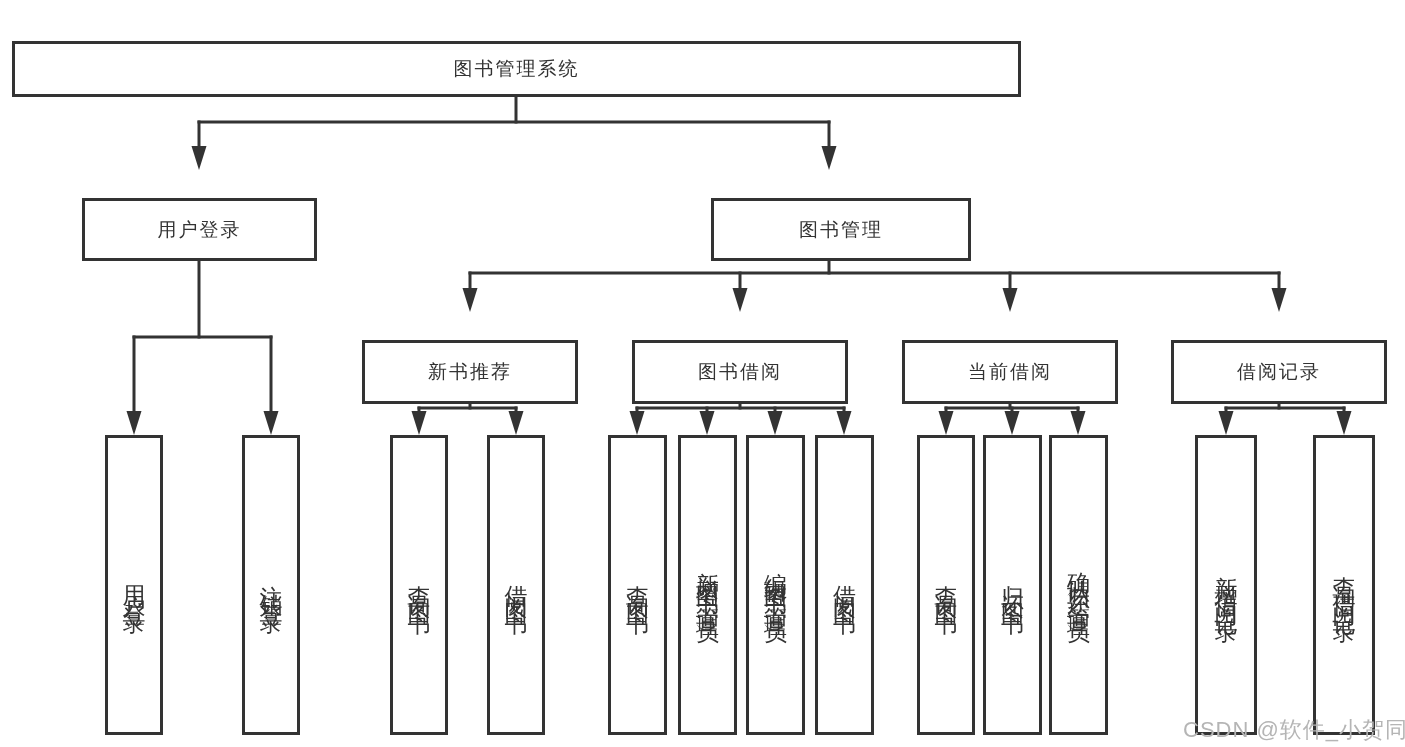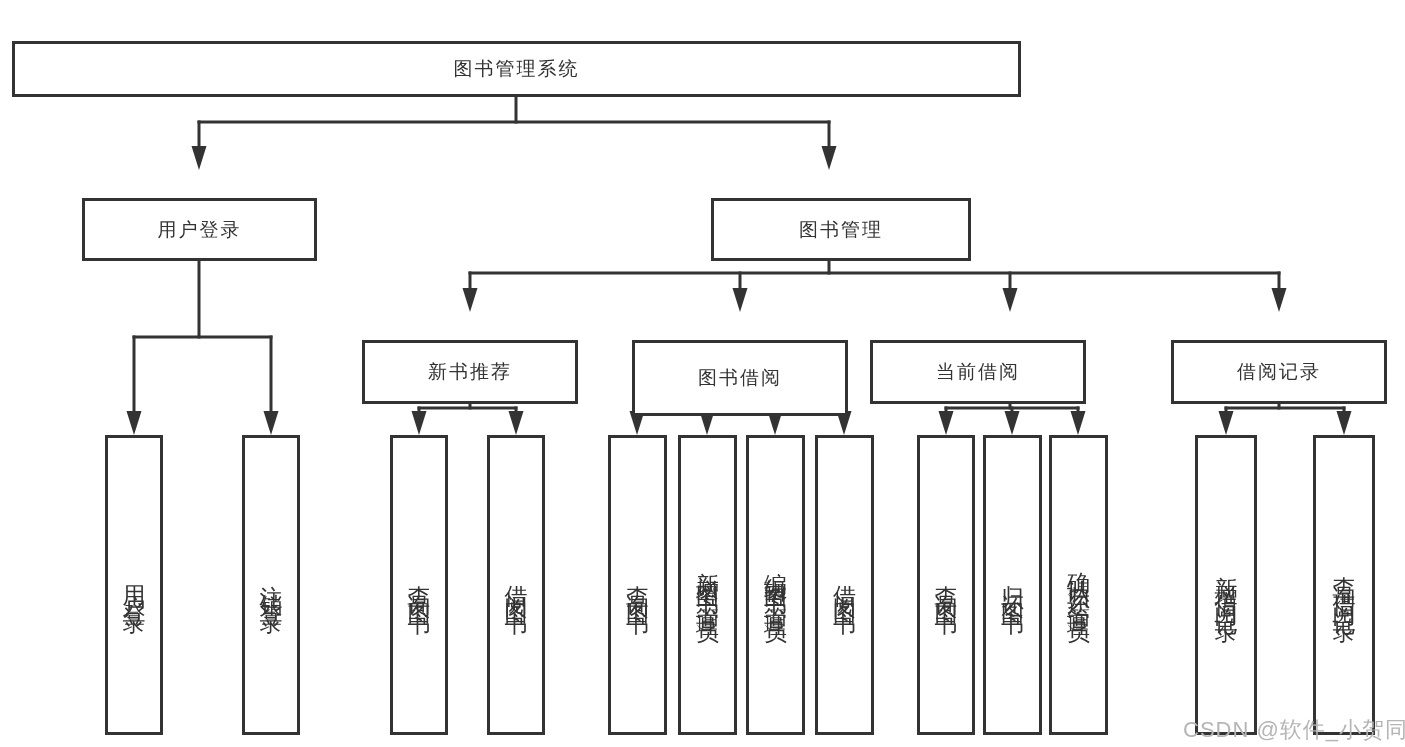--- a/index.html
+++ b/index.html
@@ -112,22 +112,22 @@
       <polygon points="1344,435 1336.5,411 1351.5,411"></polygon>
     </g>
   </svg>
 
   <div class="node hbox" style="left:12px;top:13px;width:1009px;height:56px">图书管理系统</div>
 
   <div class="node hbox" style="left:82px;top:170px;width:235px;height:63px">用户登录</div>
   <div class="node hbox" style="left:711px;top:170px;width:260px;height:63px">图书管理</div>
 
   <div class="node hbox" style="left:362px;top:312px;width:216px;height:64px">新书推荐</div>
-  <div class="node hbox" style="left:632px;top:312px;width:216px;height:76px">图书借阅</div>
-  <div class="node hbox" style="left:870px;top:312px;width:216px;height:64px">当前借阅</div>
+  <div class="node hbox" style="left:632px;top:312px;width:216px;height:64px">图书借阅</div>
+  <div class="node hbox" style="left:902px;top:312px;width:216px;height:64px">当前借阅</div>
   <div class="node hbox" style="left:1171px;top:312px;width:216px;height:64px">借阅记录</div>
 
   <div class="node vbox" style="left:105px;top:435px;width:58px;height:300px">用户登录</div>
   <div class="node vbox" style="left:242px;top:435px;width:58px;height:300px">注销登录</div>
 
   <div class="node vbox" style="left:390px;top:435px;width:58px;height:300px">查询图书</div>
   <div class="node vbox" style="left:487px;top:435px;width:58px;height:300px">借阅图书</div>
 
   <div class="node vbox" style="left:608px;top:435px;width:59px;height:300px">查询图书</div>
   <div class="node vbox dense" style="left:678px;top:435px;width:59px;height:300px">新增图书（管理员）</div>

